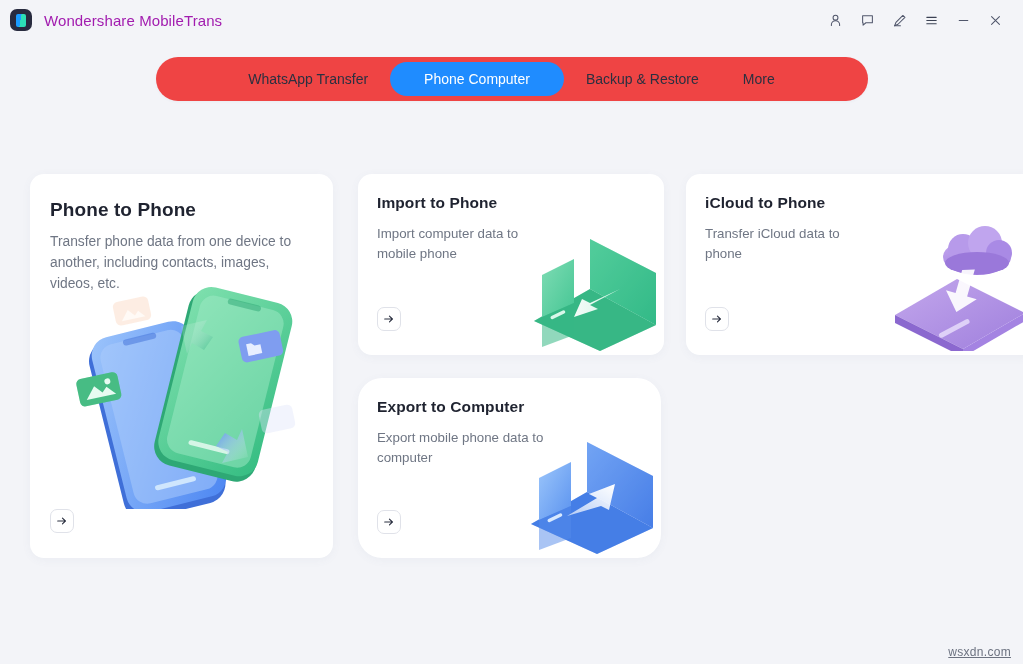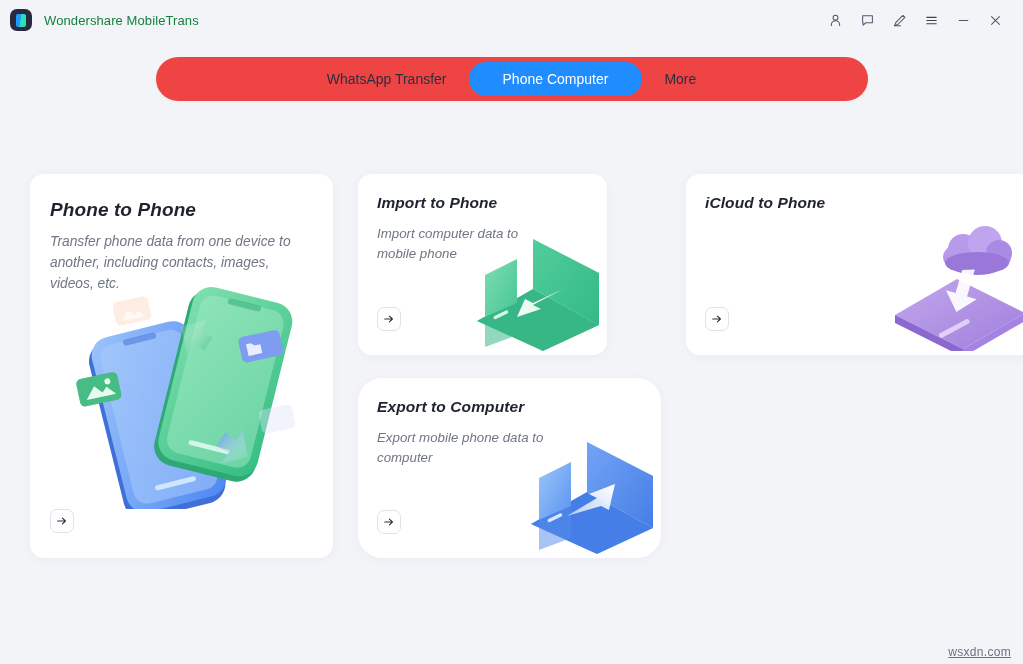--- a/index.html
+++ b/index.html
@@ -30,22 +30,22 @@
     display: flex; align-items: center; justify-content: center;
     flex: 0 0 auto;
   }
   .app-logo .glyph {
     width: 10px; height: 13px;
     border-radius: 2px;
     background: linear-gradient(100deg, #1a9bff 0%, #1a9bff 45%, #2ce0b6 46%, #2ce0b6 100%);
   }
   .app-title {
     margin-left: 12px;
-    font-size: 13px;
-    color: #15803d;
+    font-size: 15px;
+    color: #a21caf;
     letter-spacing: .1px;
   }
   .titlebar-spacer { flex: 1 1 auto; }
   .win-icons { display: flex; align-items: center; gap: 0; }
   .win-btn {
     width: 32px; height: 30px;
     display: flex; align-items: center; justify-content: center;
     color: #50566b;
     cursor: default;
     border-radius: 4px;
@@ -82,32 +82,31 @@
     padding: 9px 34px;
   }
 
   
   .content {
     position: absolute;
     left: 30px;
     top: 174px;
     width: 963px;
     height: 386px;
-    font-style: italic;
   }
   .card {
     position: absolute;
     background: #ffffff;
     border-radius: 14px;
     box-shadow: 0 2px 10px rgba(100,110,150,.055);
     overflow: hidden;
     cursor: default;
   }
   .card-big { left: 0;   top: 0;   width: 303px; height: 384px; }
-  .card-ip   { left: 328px; top: 0;   width: 249px; height: 181px; }
+  .card-ip   { left: 328px; top: 0;   width: 306px; height: 181px; }
   .card-ic   { left: 656px; top: 0;   width: 351px; height: 181px; }
   .card-ec   { left: 328px; top: 204px; width: 303px; height: 180px; border-radius: 24px; }
 
   .card-title {
     position: absolute;
     font-weight: bold;
     color: #1f2330;
     letter-spacing: .1px;
   }
   .card-big .card-title { left: 20px; top: 25px; font-size: 19px; }
@@ -191,20 +190,21 @@
         <path d="M3.8 3.8l8.4 8.4M12.2 3.8l-8.4 8.4"></path>
       </svg>
     </div>
   </div>
 </div>
 
 <div class="tabs-wrap">
   <div class="tabs">
     <div class="tab">WhatsApp Transfer</div>
     <div class="tab active">Phone Computer</div>
+    <div class="tab">Backup &amp; Restore</div>
     <div class="tab">More</div>
   </div>
 </div>
 
 <div class="content">
 
   <div class="card card-big">
     <div class="card-title">Phone to Phone</div>
     <div class="card-desc">Transfer phone data from one device to another, including contacts, images, videos, etc.</div>
 
@@ -314,20 +314,21 @@
 
     <div class="go-btn">
       <svg width="12" height="12" viewBox="0 0 14 14" stroke="#2b3040" stroke-width="1.3" fill="none" stroke-linecap="round" stroke-linejoin="round">
         <path d="M2 7h9M7.5 3.6 11 7l-3.5 3.4"></path>
       </svg>
     </div>
   </div>
 
   <div class="card card-sm card-ic">
     <div class="card-title">iCloud to Phone</div>
+    <div class="card-desc">Transfer iCloud data to phone</div>
 
     <div class="illus illus-sm">
       <svg width="150" height="130" viewBox="0 0 150 130">
         <defs>
           <linearGradient id="pPhone" x1="0" y1="0" x2="1" y2="1">
             <stop offset="0" stop-color="#c3a7ec"></stop>
               <stop offset="1" stop-color="#9f7fdd"></stop>
           </linearGradient>
           <linearGradient id="pCloud" x1="0" y1="0" x2="0.6" y2="1">
             <stop offset="0" stop-color="#c6aaf0"></stop>

